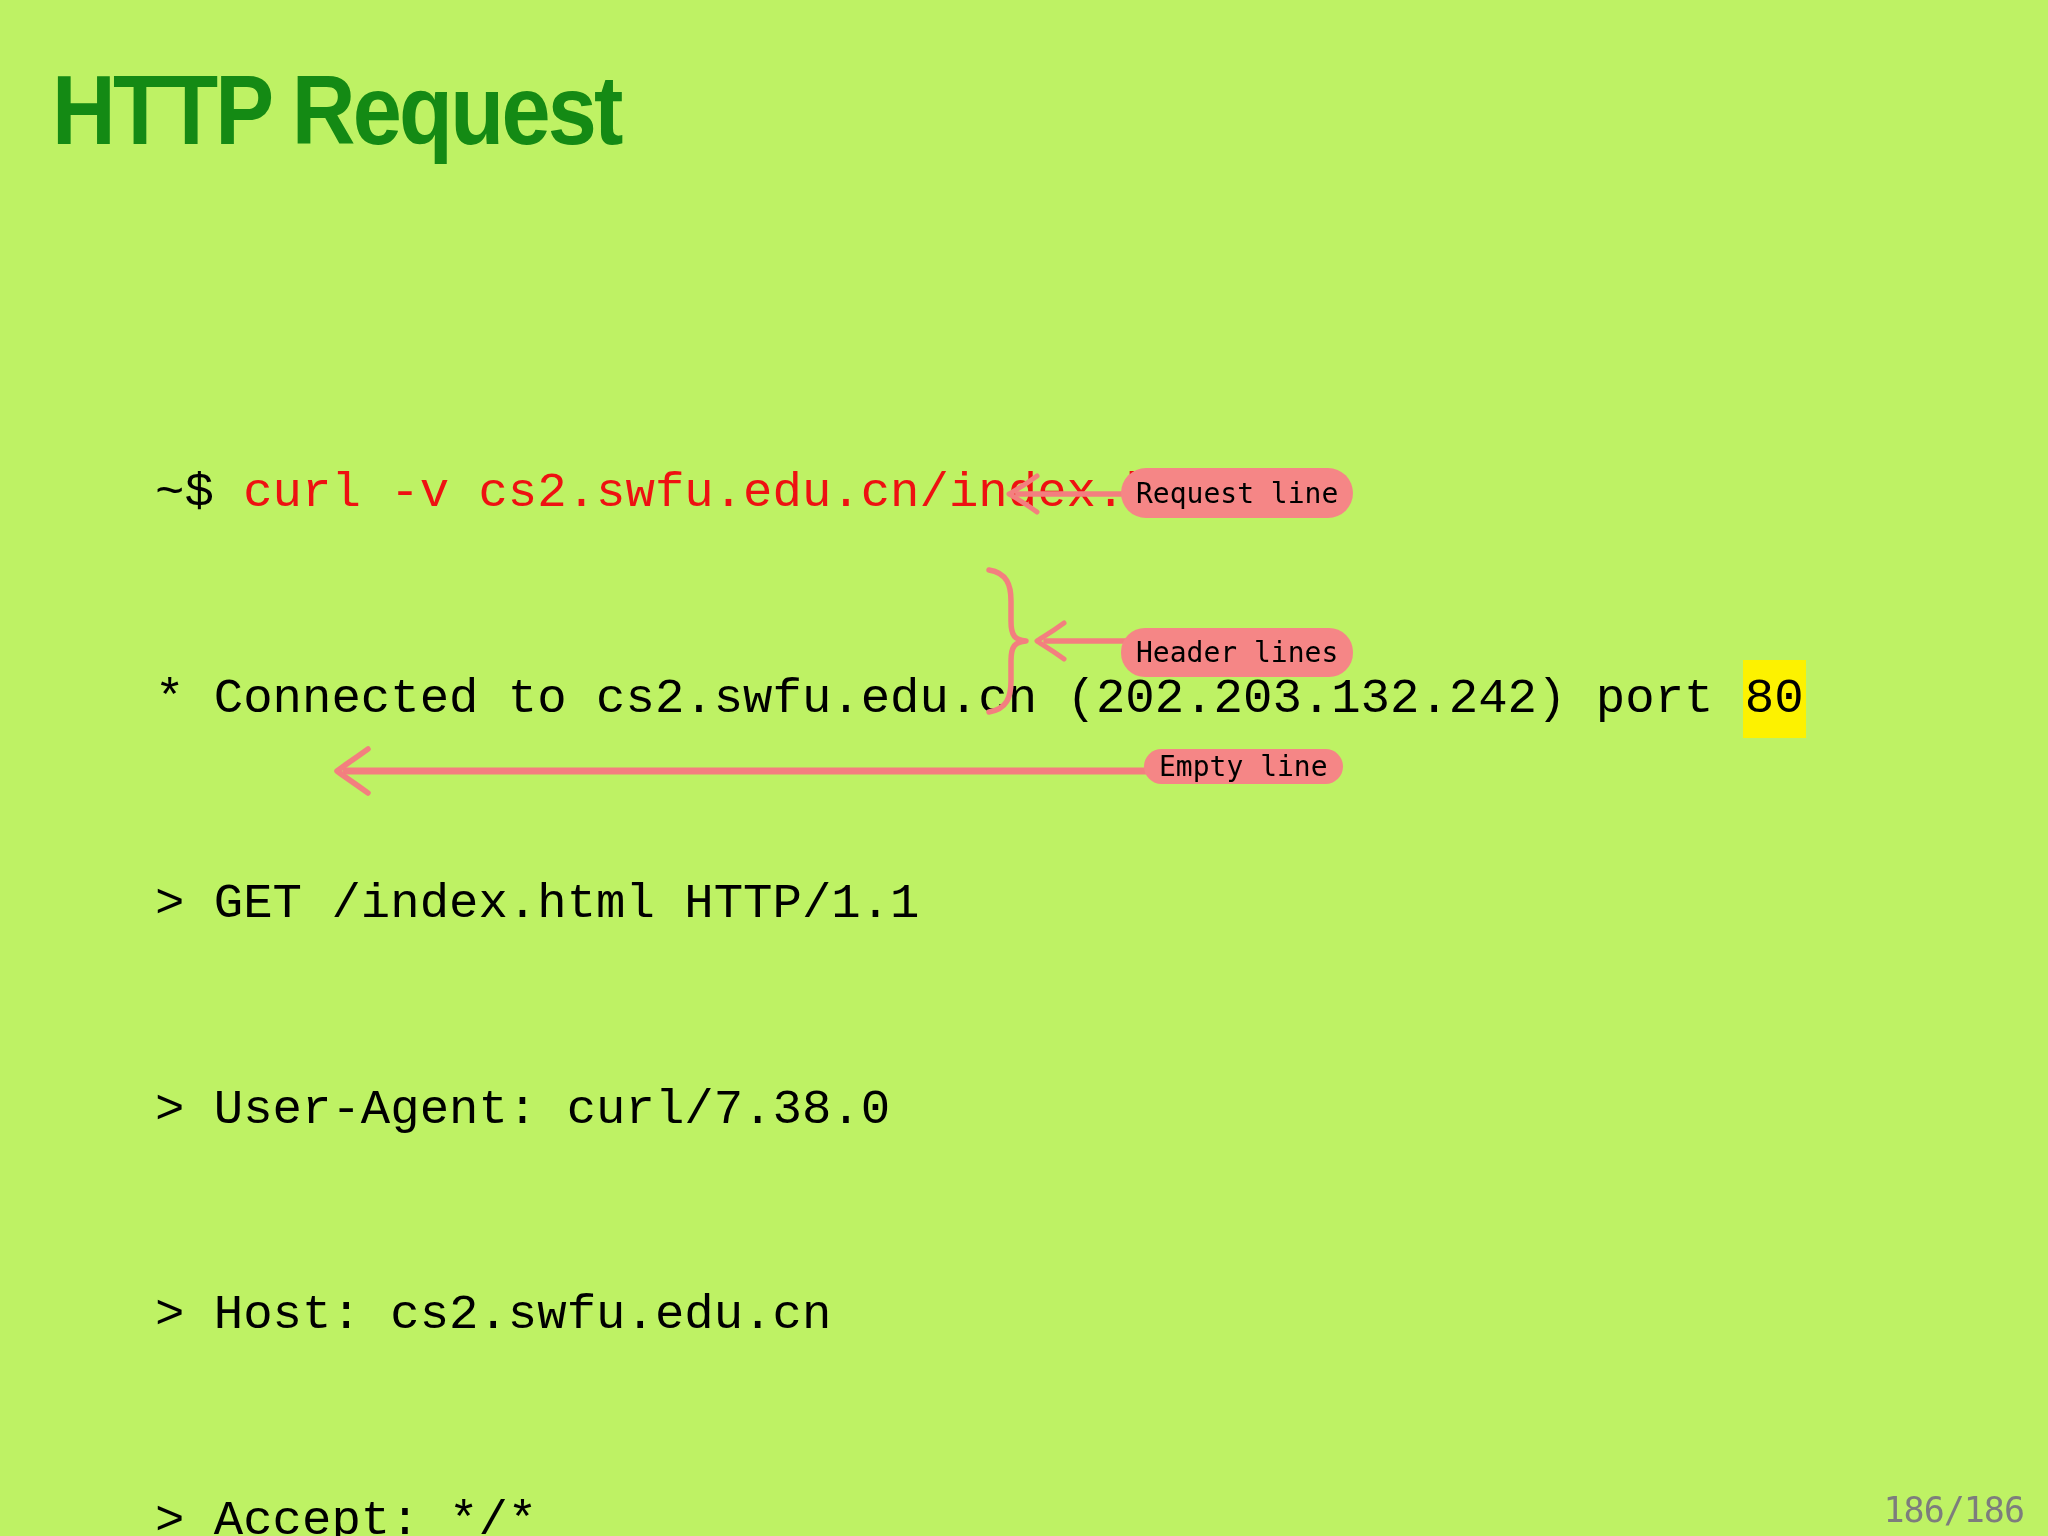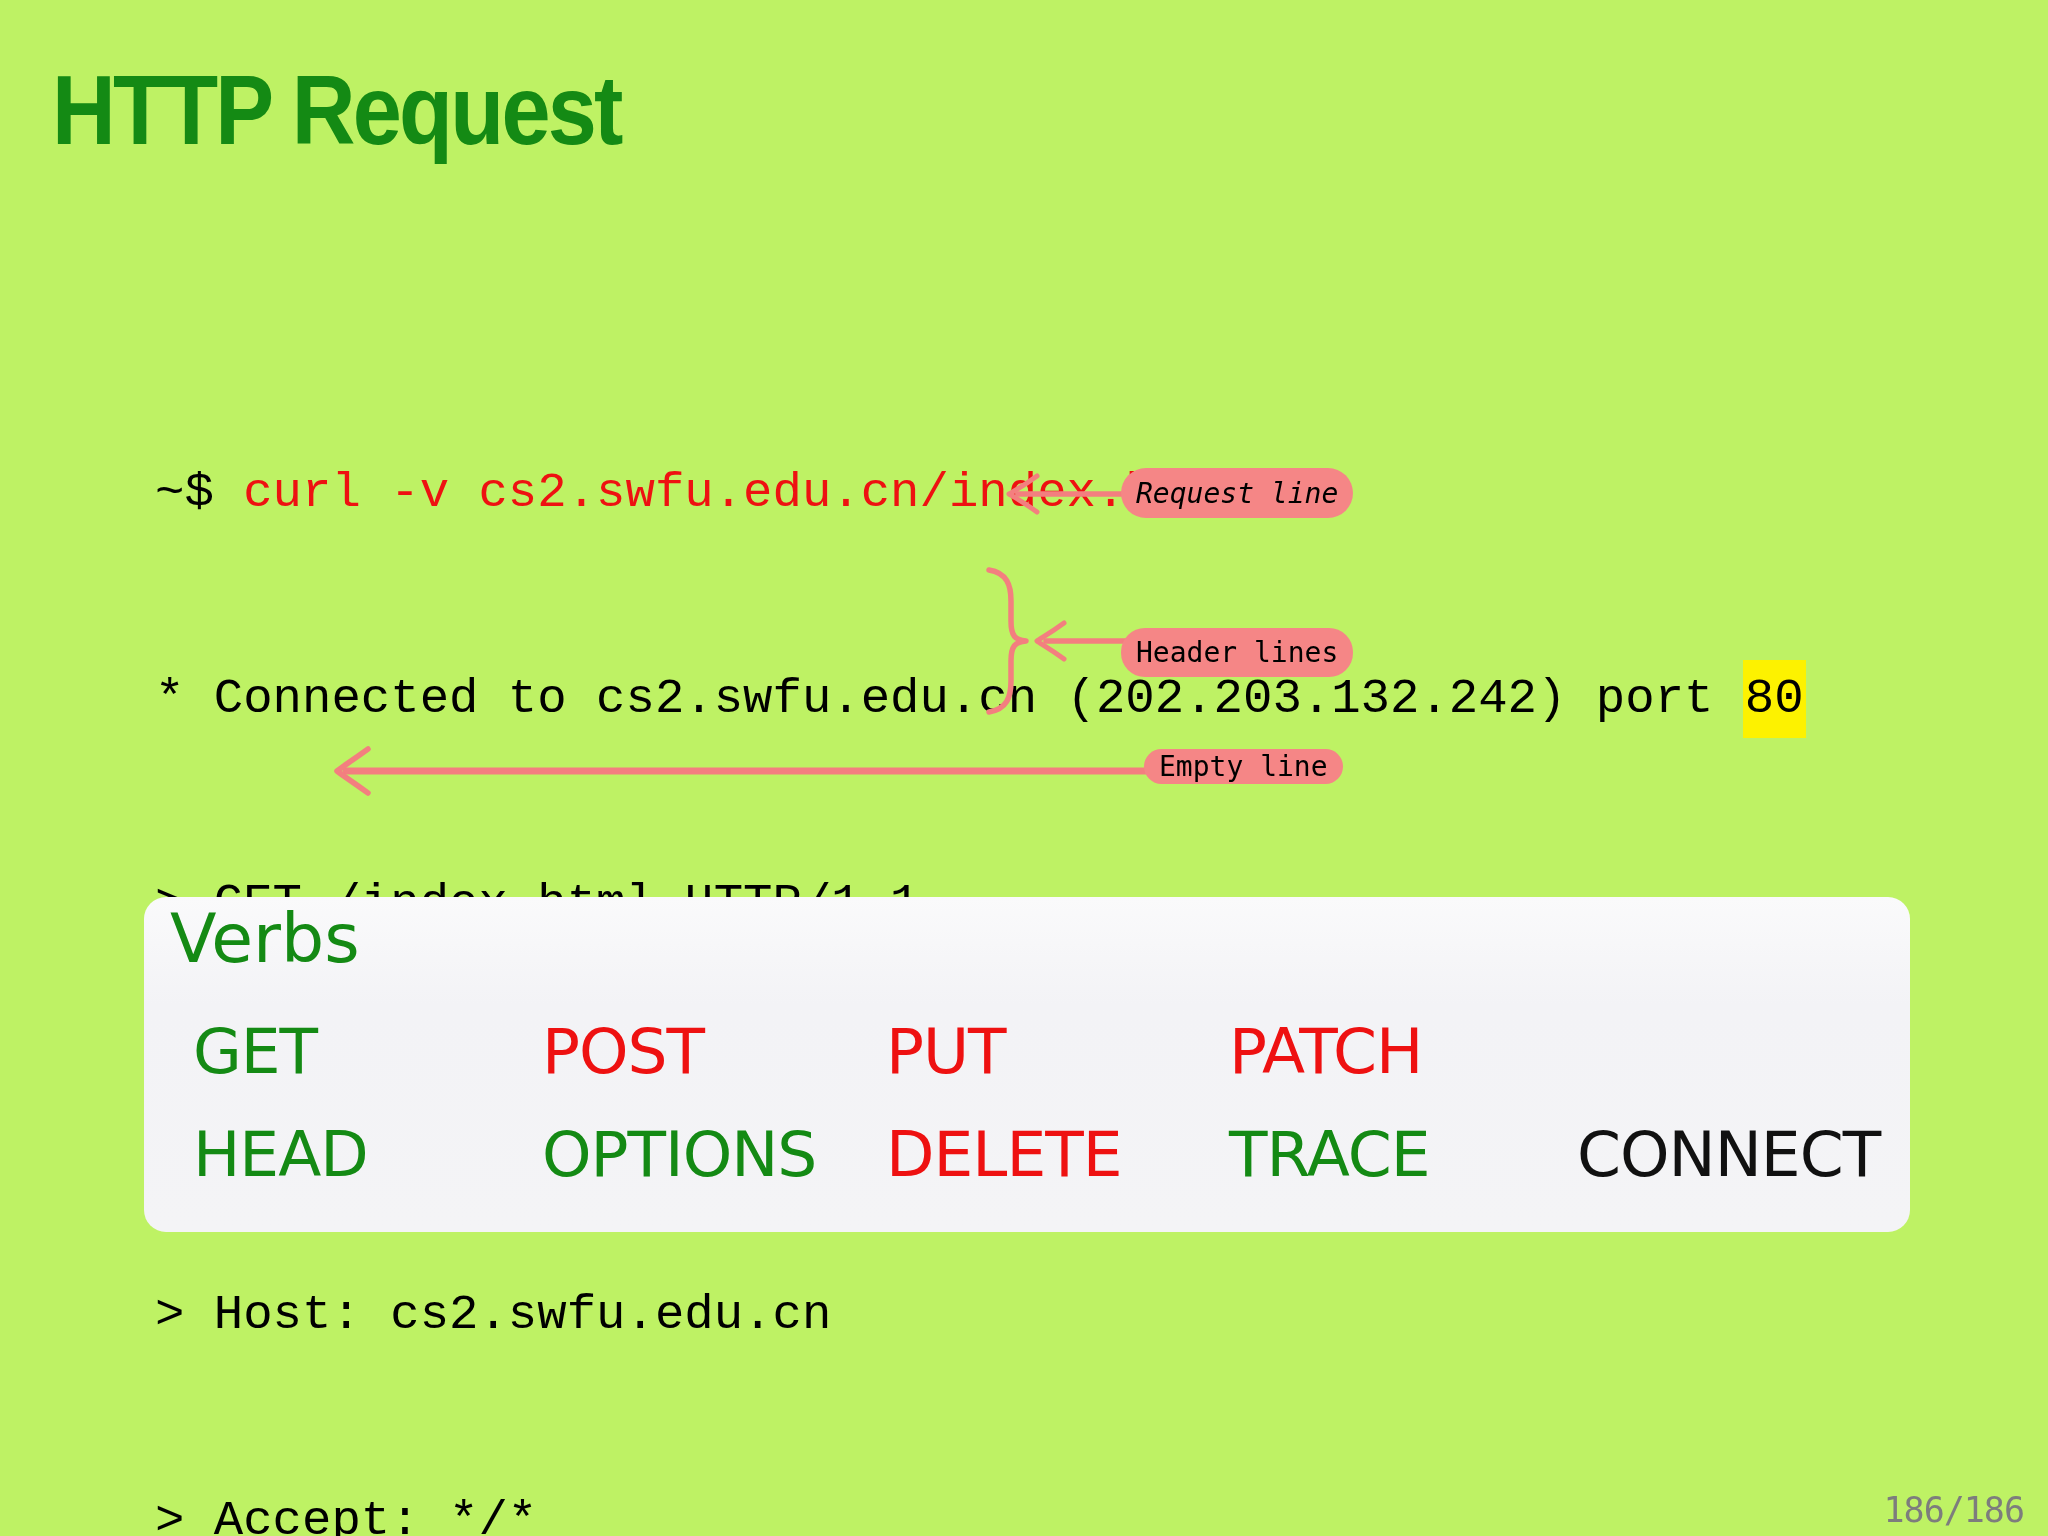--- a/index.html
+++ b/index.html
@@ -32,21 +32,21 @@
     position:absolute;
     display:inline-flex;align-items:center;
     background:#f58686;
     color:#000;
     font-family:"DejaVu Sans Mono","Liberation Mono",monospace;
     font-size:28px;
     padding:0 15px;
     white-space:nowrap;
     z-index:3;
   }
-  .badge.request{left:1121px;top:468px;height:50px;border-radius:25px;font-style:italic;}
+  .badge.request{left:1121px;top:468px;height:50px;border-radius:25px;}
   .badge.header {left:1121px;top:616px;height:49px;border-radius:24px;margin-top:12px;}
   .badge.empty  {left:1144px;top:749px;height:35px;border-radius:23px;}
   
   svg.overlay{position:absolute;left:0;top:0;z-index:2;pointer-events:none;}
   
   .verbs-panel{
     position:absolute;left:144px;top:897px;width:1766px;height:335px;
     background:linear-gradient(180deg,#fafafb 0%,#f3f3f6 32%,#f4f4f6 100%);
     border-radius:22px;
   }
@@ -112,28 +112,16 @@
   <div class="badge request">
     <span>Request line</span>
   </div>
   <div class="badge header">
     <span>Header lines</span>
   </div>
   <div class="badge empty">
     <span>Empty line</span>
   </div>
 
-  <div class="verbs-panel">
-    <div class="verbs-heading">Verbs</div>
-    <div class="verb green r1 c1">GET</div>
-    <div class="verb red   r1 c2">POST</div>
-    <div class="verb red   r1 c3">PUT</div>
-    <div class="verb red   r1 c4">PATCH</div>
-    <div class="verb green r2 c1">HEAD</div>
-    <div class="verb green r2 c2">OPTIONS</div>
-    <div class="verb red   r2 c3">DELETE</div>
-    <div class="verb green r2 c4">TRACE</div>
-    <div class="verb black r2 c5">CONNECT</div>
-  </div>
 
   <div class="page-number">186/186</div>
 
 </div>
 
 </body></html>

